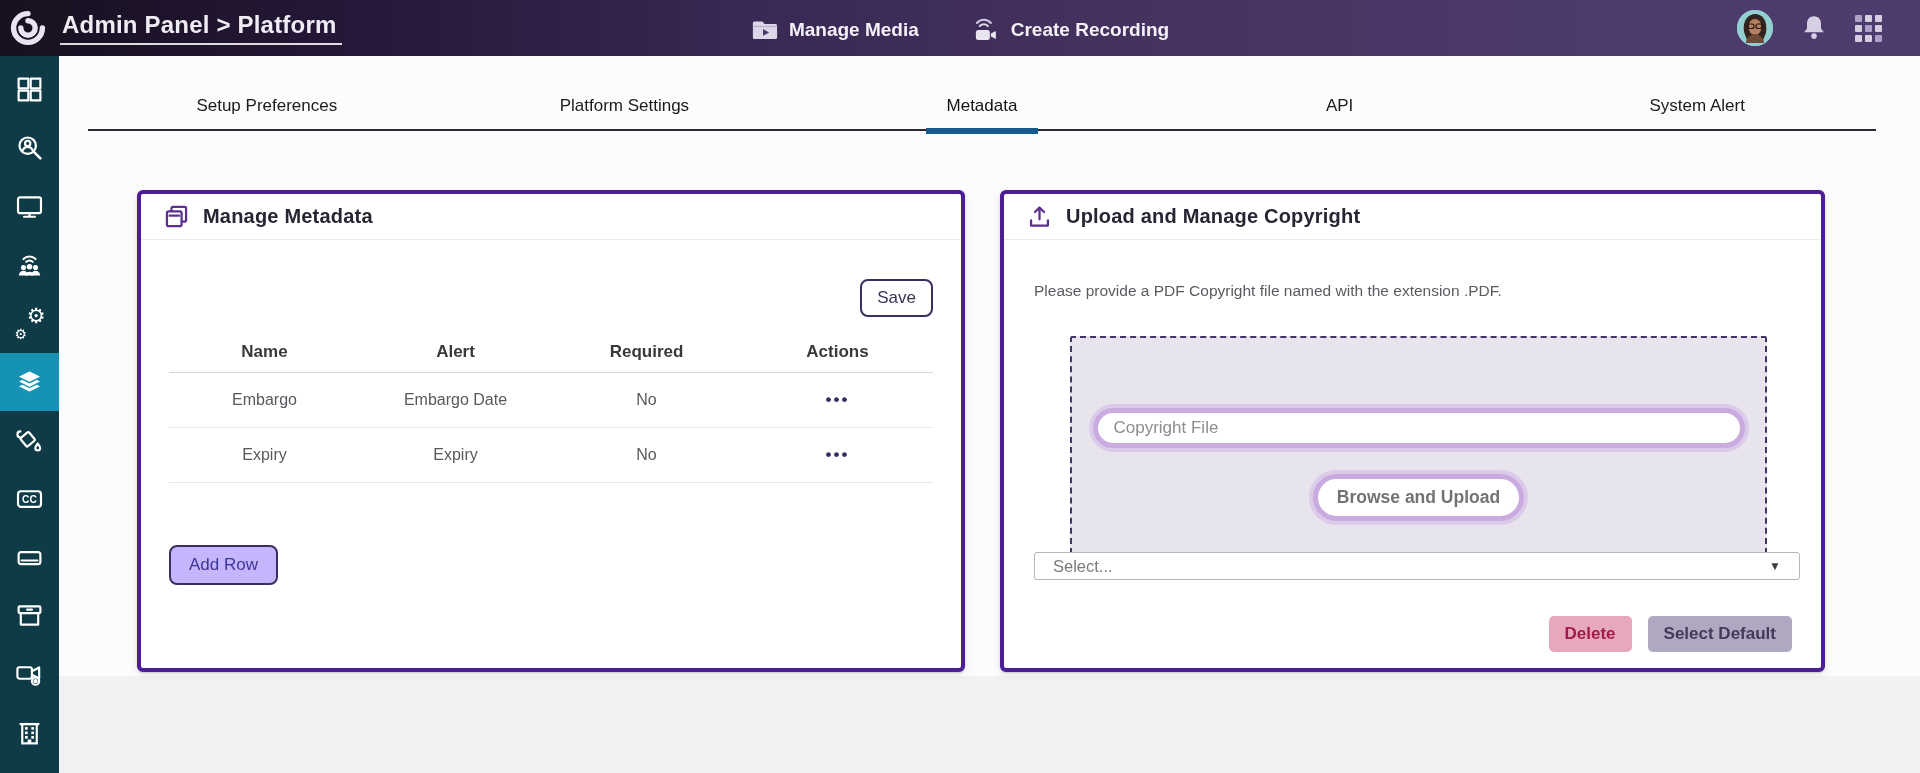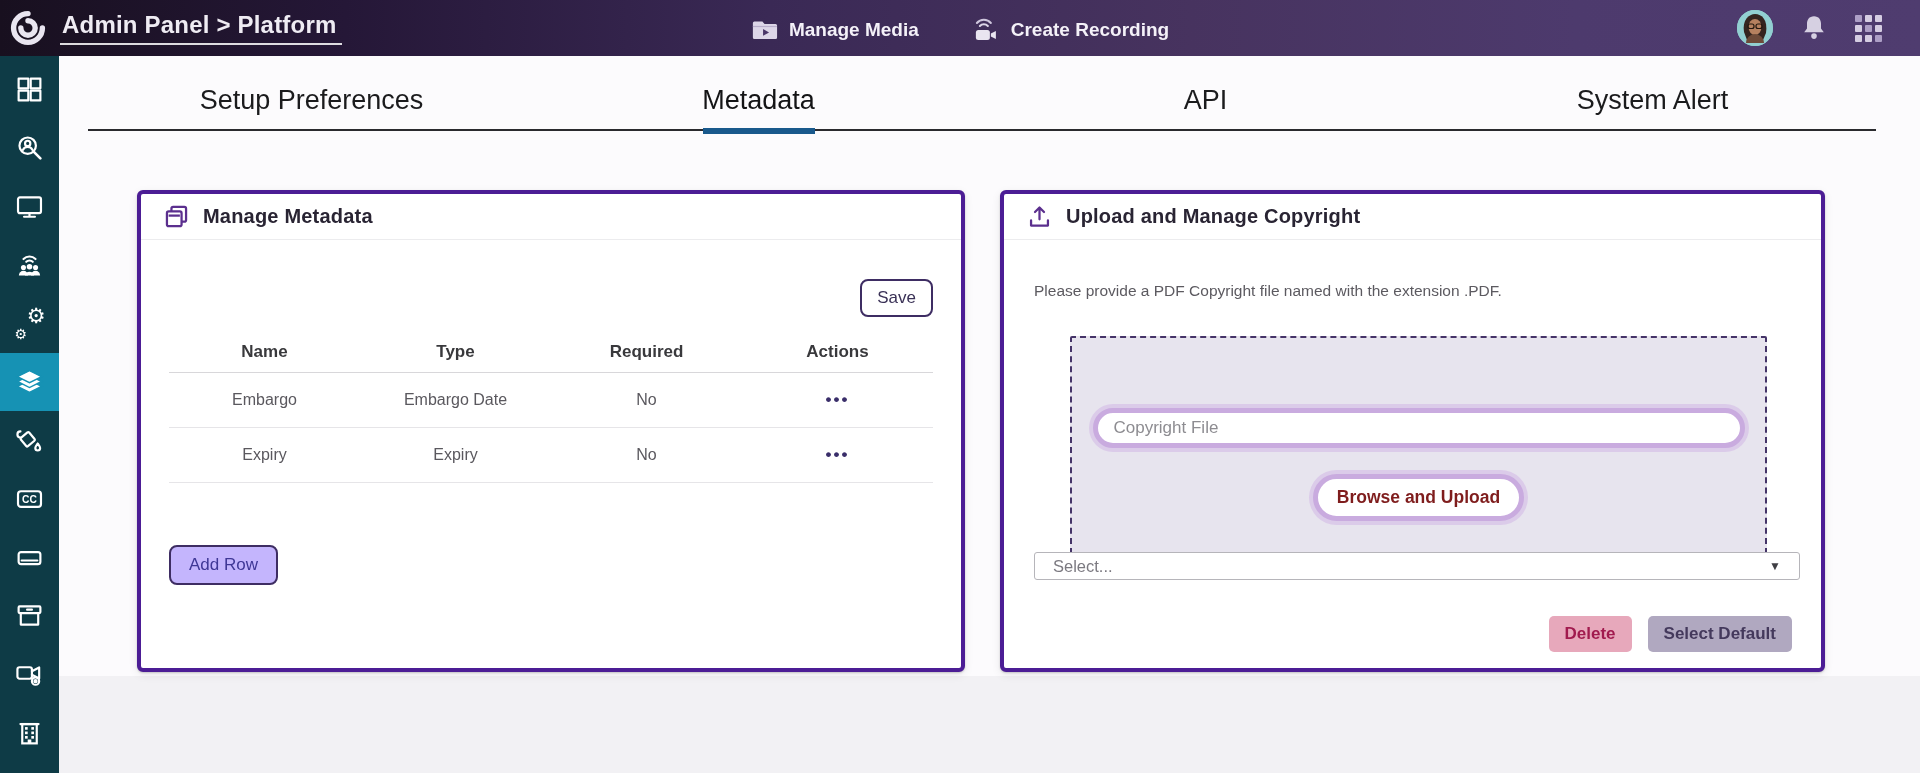--- a/index.html
+++ b/index.html
@@ -29,21 +29,21 @@
   .gear-wrap .g1 { position:absolute; right:-1px; top:-4px; font-size:21px; }
   .gear-wrap .g2 { position:absolute; left:0px; bottom:-4px; font-size:14px; }
 
   
   .main { position:absolute; left:59px; top:56px; width:1861px; height:717px; background:#fcfbfd; }
   .bottom-strip { position:absolute; left:0; right:0; top:620px; bottom:0; background:#f2f1f4; }
 
   
   .tabs { position:absolute; top:0; left:29px; right:44px; height:75px; border-bottom:2px solid #2a2a2e; display:flex; }
   .tab { flex:1; display:flex; align-items:flex-end; justify-content:center; padding-bottom:13px; position:relative; cursor:pointer; }
-  .tab .tlabel { font-size:27px; color:#1b1b1d; }
+  .tab .tlabel { font-size:17px; color:#1b1b1d; }
   .tab.active .tlabel { color:#141416; }
   .tab .active-bar { display:none; }
   .tab.active .active-bar { display:block; position:absolute; bottom:-5px; left:50%; transform:translateX(-50%); width:112px; height:6px; background:#19598c; }
 
   
   .card { position:absolute; background:#fff; border:4px solid #4c1d95; border-radius:6px;
     box-shadow:0 1px 2px rgba(0,0,0,.18), 0 3px 10px rgba(0,0,0,.08); }
   .card-left  { left:78px;  top:134px; width:828px; height:482px; }
   .card-right { left:941px; top:134px; width:825px; height:482px; }
   .card-header { height:46px; display:flex; align-items:center; gap:13px; padding-left:22px; border-bottom:1px solid #ececee; }
@@ -61,21 +61,21 @@
 
   
   .copy-note { position:absolute; left:30px; top:88px; font-size:15.5px; color:#5c5a60; }
   .drop-zone { position:absolute; left:66px; top:142px; width:697px; height:218px; background:#e7e4ee;
     border:2px dashed #453468; border-radius:2px; }
   .copyright-input { display:block; margin:70px auto 0; width:652px; height:40px; background:#fff;
     border:5px solid #c9abdf; box-shadow:0 0 0 4px #dbcbe9; border-radius:20px; padding:0 16px;
     font-size:17px; color:#333; font-family:inherit; outline:none; }
   .copyright-input::placeholder { color:#8d8c91; }
   .browse-btn { display:block; margin:26px auto 8px; background:#fff; border:5px solid #c9abdf; box-shadow:0 0 0 4px #dbcbe9;
-    border-radius:24px; padding:8px 19px; font-size:17.5px; font-weight:bold; color:#7f1d1d; font-family:inherit; cursor:pointer; }
+    border-radius:24px; padding:8px 19px; font-size:17.5px; font-weight:bold; color:#737373; font-family:inherit; cursor:pointer; }
   .copy-select { position:absolute; left:30px; top:358px; width:766px; height:28px; background:#fff;
     border:1px solid #b6b5ba; border-radius:3px; display:flex; align-items:center; justify-content:space-between;
     padding:0 18px; cursor:pointer; }
   .copy-select .sel-text { font-size:16.5px; color:#7b7980; }
   .copy-select .caret { font-size:12px; color:#3f3e44; }
   .copy-actions { position:absolute; top:422px; right:29px; display:flex; gap:16px; }
   .delete-btn { background:#e7a8bb; border:none; border-radius:5px; padding:8px 16px; font-size:17px; font-weight:bold;
     color:#a11a4e; font-family:inherit; cursor:pointer; }
   .default-btn { background:#b0a8c0; border:none; border-radius:5px; padding:8px 16px; font-size:17px; font-weight:bold;
     color:#44395c; font-family:inherit; cursor:pointer; }
@@ -240,20 +240,23 @@
   </div>
 </div>
 
 <div class="main">
   <div class="bottom-strip"></div>
 
   <div class="tabs">
     <div class="tab">
       <span class="tlabel">Setup Preferences</span>
     </div>
+    <div class="tab">
+      <span class="tlabel">Platform Settings</span>
+    </div>
     <div class="tab active">
       <span class="tlabel">Metadata</span>
         <span class="active-bar"></span>
     </div>
     <div class="tab">
       <span class="tlabel">API</span>
     </div>
     <div class="tab">
       <span class="tlabel">System Alert</span>
     </div>
@@ -268,21 +271,21 @@
       </svg>
       <span class="card-title">Manage Metadata</span>
     </div>
 
     <button class="save-btn">Save</button>
 
     <table class="meta-table">
       <thead>
         <tr>
           <th>Name</th>
-          <th>Type</th>
+          <th>Alert</th>
           <th>Required</th>
           <th>Actions</th>
         </tr>
       </thead>
       <tbody>
         <tr>
           <td>Embargo</td>
           <td>Embargo Date</td>
           <td>No</td>
           <td><span class="dots">•••</span></td>

